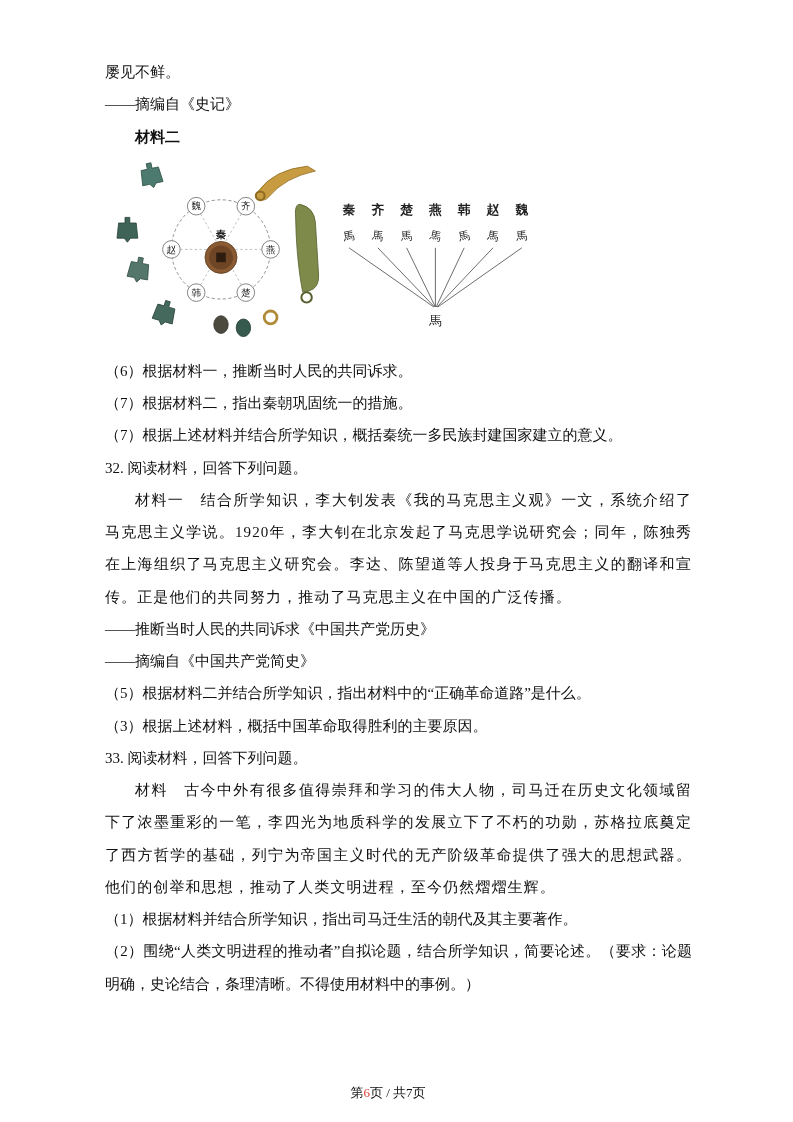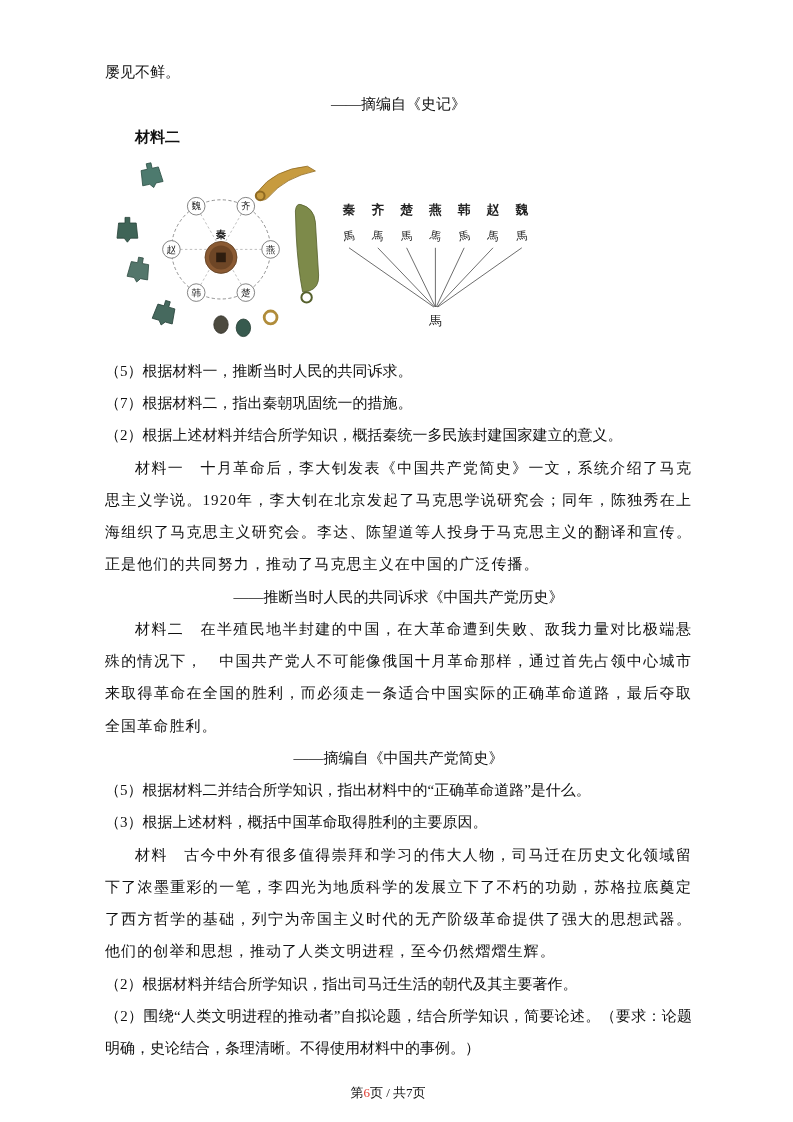--- a/index.html
+++ b/index.html
@@ -8,21 +8,21 @@
     position:relative;
     width:727px; height:1122px;
     margin:0 auto;
     background:#fff;
     color:#111;
     font-family:"Liberation Serif","DejaVu Serif",serif;
     overflow:hidden;
   }
   .content { padding:56px 68px 0 72px; }
   p { font-size:15px; line-height:2.15; }
-  .cite { text-align:center; }
+  .cite { text-align:left; }
   .material-label { text-indent:2em;font-weight:bold; }
   .material { text-indent:2em; text-align:justify; letter-spacing:1.1px; }
   .item { text-align:justify; }
   .figure { margin:2px 0 4px 4px; }
   .footer {
     position:absolute; left:0; right:17px; bottom:20px;
     text-align:center; font-size:13px;
   }
   .footer .cur { color:#e03a2f; }
   svg text { font-family:"Liberation Serif","DejaVu Serif",serif; fill:#222; }
@@ -135,30 +135,31 @@
             <line x1="408" y1="116" x2="408" y2="190"></line>
             <line x1="444" y1="116" x2="409" y2="190"></line>
             <line x1="480" y1="116" x2="410" y2="190"></line>
             <line x1="516" y1="116" x2="411" y2="190"></line>
           </g>
           <text x="408" y="212" text-anchor="middle" font-size="16">馬</text>
         </g>
       </svg>
     </div>
 
-    <p class="item">（5）根据材料一，推断当时人民的共同诉求。</p>
+    <p class="item">（6）根据材料一，推断当时人民的共同诉求。</p>
     <p class="item">（7）根据材料二，指出秦朝巩固统一的措施。</p>
-    <p class="item">（2）根据上述材料并结合所学知识，概括秦统一多民族封建国家建立的意义。</p>
+    <p class="item">（7）根据上述材料并结合所学知识，概括秦统一多民族封建国家建立的意义。</p>
 
-    <p class="material">材料一　十月革命后，李大钊发表《中国共产党简史》一文，系统介绍了马克思主义学说。1920年，李大钊在北京发起了马克思学说研究会；同年，陈独秀在上海组织了马克思主义研究会。李达、陈望道等人投身于马克思主义的翻译和宣传。正是他们的共同努力，推动了马克思主义在中国的广泛传播。</p>
+    <p class="item">32. 阅读材料，回答下列问题。</p>
+    <p class="material">材料一　结合所学知识，李大钊发表《我的马克思主义观》一文，系统介绍了马克思主义学说。1920年，李大钊在北京发起了马克思学说研究会；同年，陈独秀在上海组织了马克思主义研究会。李达、陈望道等人投身于马克思主义的翻译和宣传。正是他们的共同努力，推动了马克思主义在中国的广泛传播。</p>
     <p class="cite">——推断当时人民的共同诉求《中国共产党历史》</p>
-    <p class="material">材料二　在半殖民地半封建的中国，在大革命遭到失败、敌我力量对比极端悬殊的情况下，　中国共产党人不可能像俄国十月革命那样，通过首先占领中心城市来取得革命在全国的胜利，而必须走一条适合中国实际的正确革命道路，最后夺取全国革命胜利。</p>
     <p class="cite">——摘编自《中国共产党简史》</p>
     <p class="item">（5）根据材料二并结合所学知识，指出材料中的“正确革命道路”是什么。</p>
     <p class="item">（3）根据上述材料，概括中国革命取得胜利的主要原因。</p>
 
+    <p class="item">33. 阅读材料，回答下列问题。</p>
     <p class="material">材料　古今中外有很多值得崇拜和学习的伟大人物，司马迁在历史文化领域留下了浓墨重彩的一笔，李四光为地质科学的发展立下了不朽的功勋，苏格拉底奠定了西方哲学的基础，列宁为帝国主义时代的无产阶级革命提供了强大的思想武器。他们的创举和思想，推动了人类文明进程，至今仍然熠熠生辉。</p>
-    <p class="item">（2）根据材料并结合所学知识，指出司马迁生活的朝代及其主要著作。</p>
+    <p class="item">（1）根据材料并结合所学知识，指出司马迁生活的朝代及其主要著作。</p>
     <p class="item">（2）围绕“人类文明进程的推动者”自拟论题，结合所学知识，简要论述。（要求：论题明确，史论结合，条理清晰。不得使用材料中的事例。）</p>
   </div>
 
   <div class="footer"><span>第</span><span class="cur">6</span><span>页 / 共</span><span>7</span><span>页</span></div>
 </div>
 
 </body></html>

